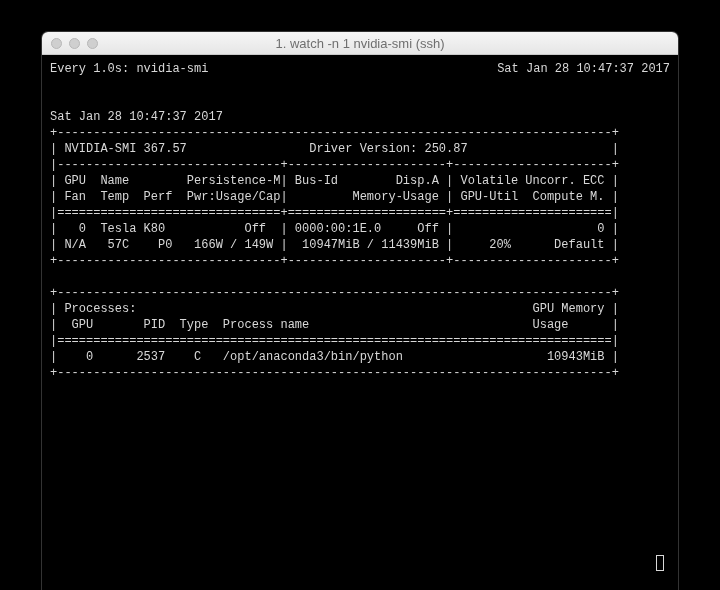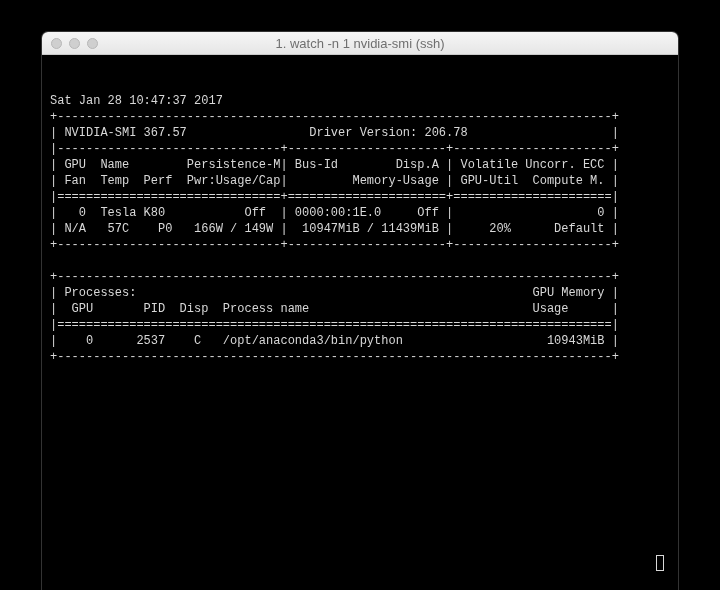--- a/index.html
+++ b/index.html
@@ -83,33 +83,33 @@
 <div class="window">
   <div class="titlebar">
     <div class="traffic">
       <div class="tl"></div>
       <div class="tl"></div>
       <div class="tl"></div>
     </div>
     <div class="title">1. watch -n 1 nvidia-smi (ssh)</div>
   </div>
 
-  <div class="term">
+  <div class="term"><div class="watch-head"><span>Every 1.0s: nvidia-smi</span><span>Sat Jan 28 10:47:37 2017</span></div>
 
 <span>Sat Jan 28 10:47:37 2017</span>
 <span>+-----------------------------------------------------------------------------+</span>
-<span>| NVIDIA-SMI 367.57                 Driver Version: 206.78                    |</span>
+<span>| NVIDIA-SMI 367.57                 Driver Version: 250.87                    |</span>
 <span>|-------------------------------+----------------------+----------------------+</span>
 <span>| GPU  Name        Persistence-M| Bus-Id        Disp.A | Volatile Uncorr. ECC |</span>
 <span>| Fan  Temp  Perf  Pwr:Usage/Cap|         Memory-Usage | GPU-Util  Compute M. |</span>
 <span>|===============================+======================+======================|</span>
 <span>|   0  Tesla K80           Off  | 0000:00:1E.0     Off |                    0 |</span>
 <span>| N/A   57C    P0   166W / 149W |  10947MiB / 11439MiB |     20%      Default |</span>
 <span>+-------------------------------+----------------------+----------------------+</span>
 
 <span>+-----------------------------------------------------------------------------+</span>
 <span>| Processes:                                                       GPU Memory |</span>
-<span>|  GPU       PID  Disp  Process name                               Usage      |</span>
+<span>|  GPU       PID  Type  Process name                               Usage      |</span>
 <span>|=============================================================================|</span>
 <span>|    0      2537    C   /opt/anaconda3/bin/python                    10943MiB |</span>
 <span>+-----------------------------------------------------------------------------+</span>
 <div class="cursor"></div></div>
 </div>
 
 </body></html>

